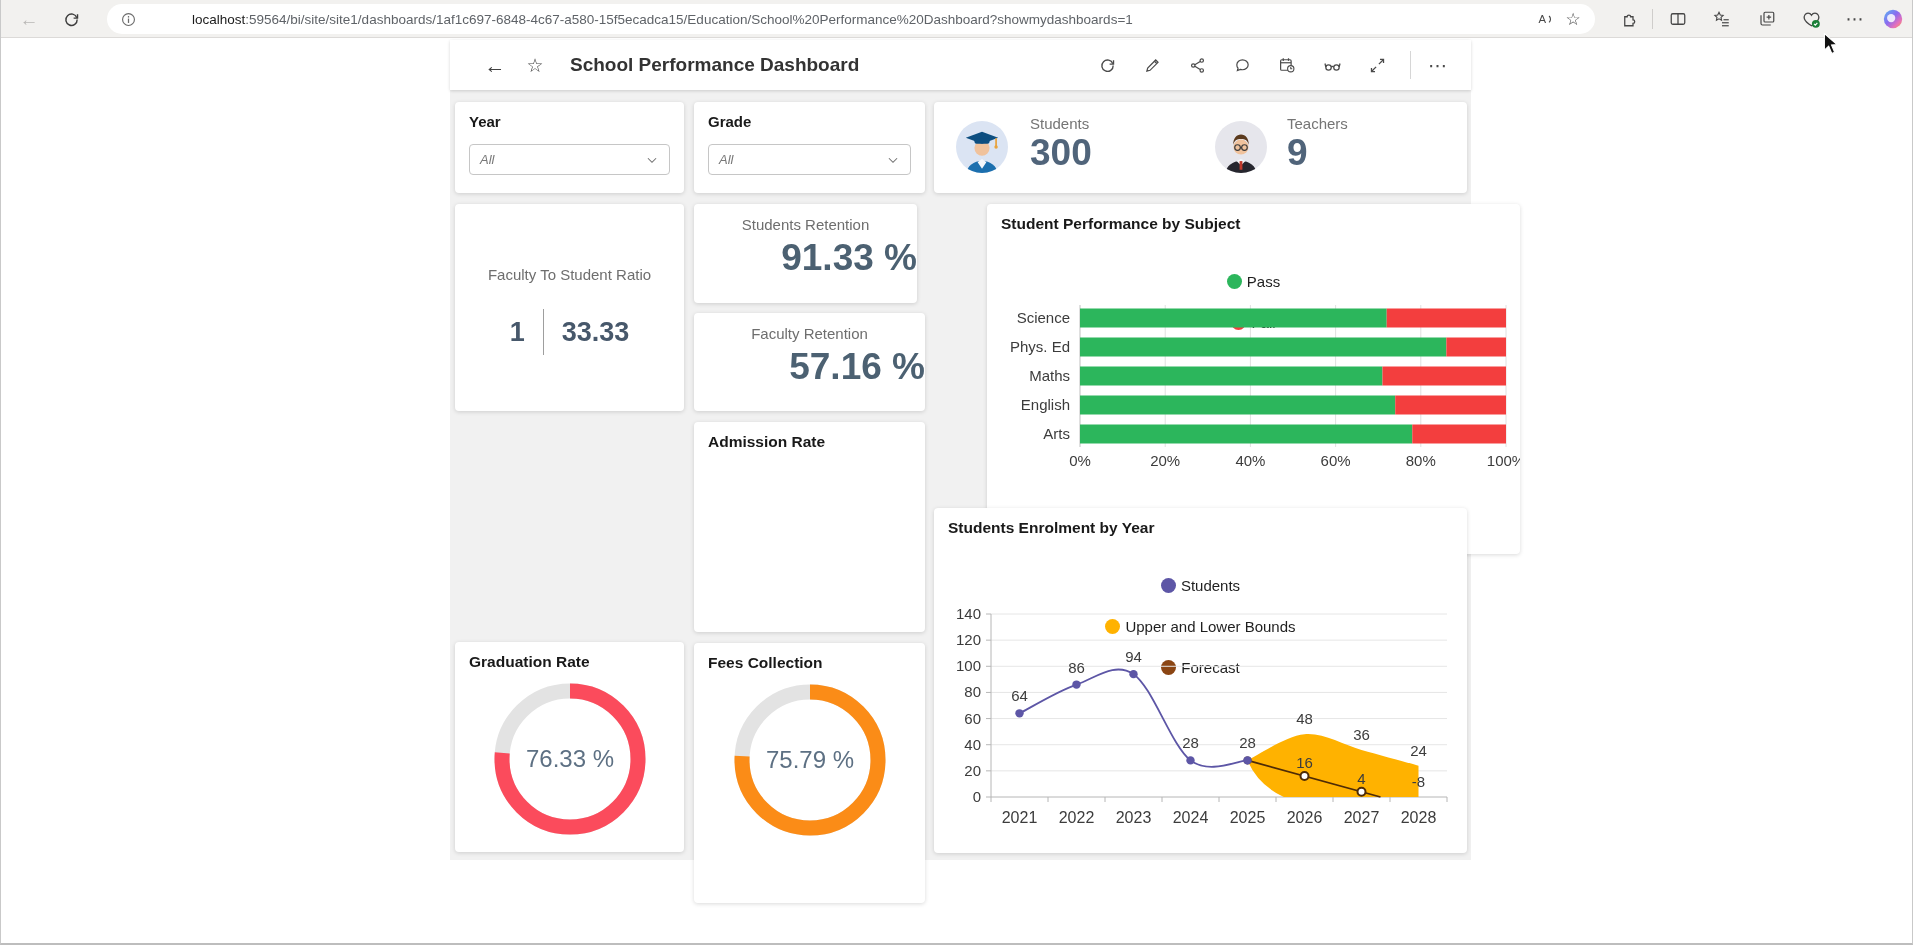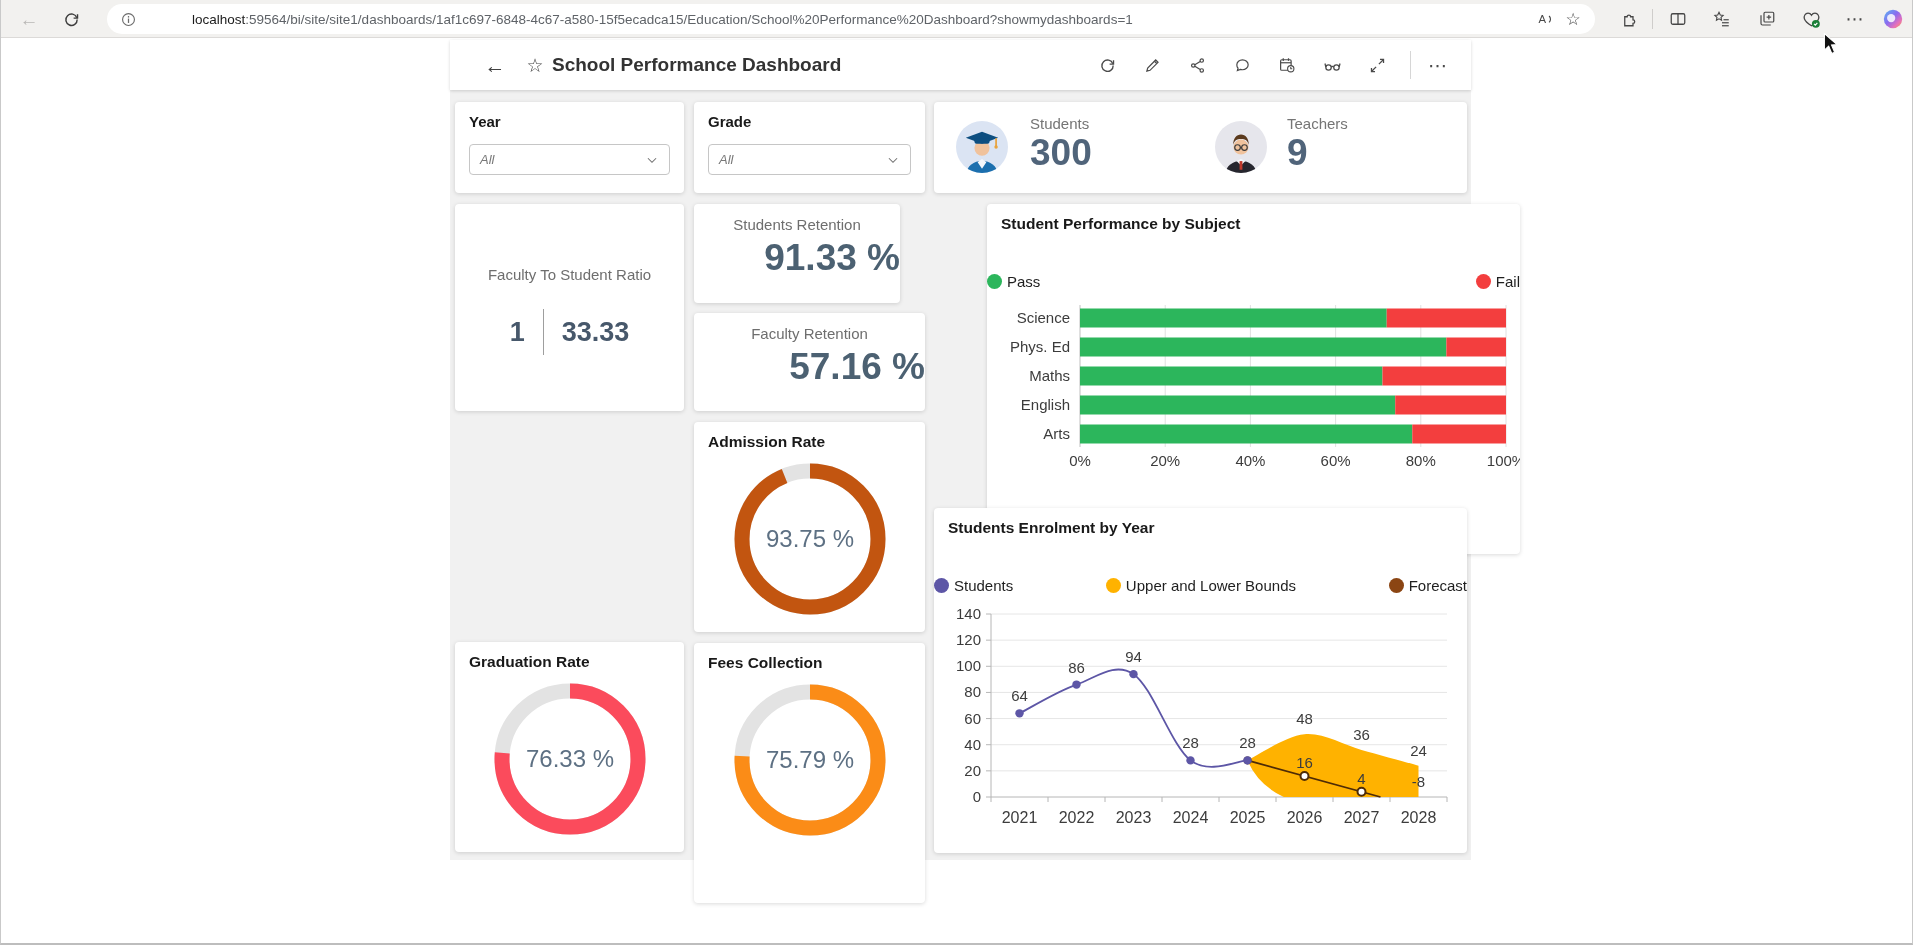--- a/index.html
+++ b/index.html
@@ -14,21 +14,21 @@
   #url-pill { position:absolute; left:106px; top:4px; width:1488px; height:30px; background:#fff; border-radius:15px; display:flex; align-items:center; }
   #url-text { font-size:13.5px; color:#5f6368; white-space:nowrap; overflow:hidden; }
   #url-text .host { color:#1b1b1b;padding-left:46px; }
   .glyph { color:#474747; font-size:19px; line-height:1; }
   .glyph.disabled { color:#b9b7b5; }
   svg.ic { display:block; }
 
   
   #dash-bg { position:absolute; left:449px; top:90px; width:1021px; height:770px; background:#f1f1f1; }
   #dash-header { position:absolute; left:449px; top:40px; width:1021px; height:50px; background:#fff; box-shadow:0 1px 3px rgba(0,0,0,.16); display:flex; align-items:center; }
-  #dash-title { font-size:19px; font-weight:600; color:#333; }
+  #dash-title { font-size:19px; font-weight:600; color:#333; margin-left:18px; }
   .hd-ic { width:34px; height:34px; display:flex; align-items:center; justify-content:center; border-radius:4px; }
   .card { position:absolute; background:#fff; border-radius:4px; box-shadow:0 1px 4px rgba(0,0,0,.15); }
   .card-title { position:absolute; left:14px; top:11px; font-size:15.5px; font-weight:700; color:#191919; }
 
   
   .flt-label { position:absolute; left:14px; top:11px; font-size:15px; font-weight:700; color:#191919; }
   .flt-select { position:absolute; left:14px; right:14px; top:42px; height:31px; border:1px solid #c6c6c6; border-radius:4px; background:#fff;
                 display:flex; align-items:center; padding:0 10px; }
   .flt-value { font-size:13px; font-style:italic; color:#787878; flex:1; }
 
@@ -42,21 +42,21 @@
   #ratio-row { position:absolute; left:0; right:0; top:105px; display:flex; align-items:center; justify-content:center; gap:18px; }
   .ratio-num { font-size:27px; font-weight:700; color:#47586b; }
   .ratio-div { width:1px; height:46px; background:#9e9e9e; }
   .ret-label { position:absolute; left:0; right:0; top:12px; text-align:center; font-size:15px; color:#6e6e6e; }
   .ret-value { position:absolute; left:0; right:0; top:33px; text-align:right; font-size:37px; font-weight:700; color:#4c6172; }
 
   
   .gauge-wrap { position:absolute; left:50%; top:33px; transform:translateX(-50%); }
 
   
-  .chart-legend { position:absolute; left:0; right:0; top:69px; display:flex; justify-content:space-between; align-items:center; gap:24px; }
+  .chart-legend { position:absolute; left:0; right:0; top:69px; display:flex; justify-content:flex-end; align-items:center; gap:24px;flex-direction:column; }
   .leg-item { display:flex; align-items:center; gap:5px; }
   .leg-dot { width:15px; height:15px; border-radius:50%; }
   .leg-text { font-size:15px; color:#1f1f1f; }
   .chart-svg { position:absolute; left:0; top:0; font-family:"Liberation Sans",sans-serif; }
 
   #cursor { position:absolute; left:1820px; top:33px; }
 </style>
 </head>
 <body>
 
@@ -263,36 +263,31 @@
   </div>
 
   <div class="card" id="card-ratio" style="left:454px;top:204px;width:229px;height:207px">
     <div class="ratio-label">Faculty To Student Ratio</div>
     <div id="ratio-row">
       <span class="ratio-num">1</span>
       <span class="ratio-div"></span>
       <span class="ratio-num">33.33</span>
     </div>
   </div>
-  <div class="card" style="left:693px;top:204px;width:206px;height:99px">
+  <div class="card" style="left:693px;top:204px;width:223px;height:99px">
     <div class="ret-label">Students Retention</div>
     <div class="ret-value">91.33 %</div>
   </div>
   <div class="card" style="left:693px;top:313px;width:231px;height:98px">
     <div class="ret-label">Faculty Retention</div>
     <div class="ret-value">57.16 %</div>
   </div>
 
   <div class="card" style="left:693px;top:422px;width:231px;height:210px">
     <div class="card-title">Admission Rate</div>
-    <div class="gauge-wrap"><svg width="168" height="168" viewBox="0 0 168 168">
-          <circle cx="84" cy="84" r="68" fill="none" stroke="#E3E3E3" stroke-width="15"></circle>
-          <circle cx="84" cy="84" r="68" fill="none" stroke="#C25510" stroke-width="15" stroke-dasharray="400.5530633326987 427.2566008882119" transform="rotate(-90 84 84)"></circle>
-          <text x="84" y="92" font-size="24" fill="#5d7083" text-anchor="middle" font-weight="normal">93.75 %</text>
-        </svg></div>
   </div>
   <div class="card" style="left:454px;top:642px;width:229px;height:210px">
     <div class="card-title">Graduation Rate</div>
     <div class="gauge-wrap"><svg width="168" height="168" viewBox="0 0 168 168">
           <circle cx="84" cy="84" r="68" fill="none" stroke="#E3E3E3" stroke-width="15"></circle>
           <circle cx="84" cy="84" r="68" fill="none" stroke="#FB4B5C" stroke-width="15" stroke-dasharray="326.1249634579721 427.2566008882119" transform="rotate(-90 84 84)"></circle>
           <text x="84" y="92" font-size="24" fill="#5d7083" text-anchor="middle" font-weight="normal">76.33 %</text>
         </svg></div>
   </div>
   <div class="card" style="left:693px;top:643px;width:231px;height:260px">

